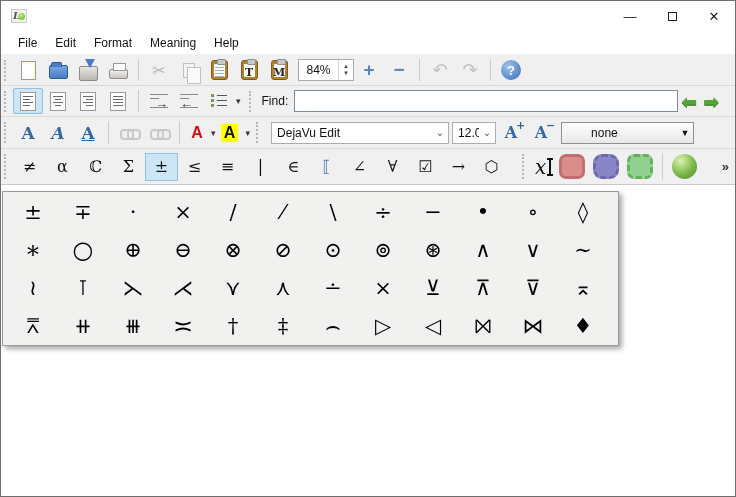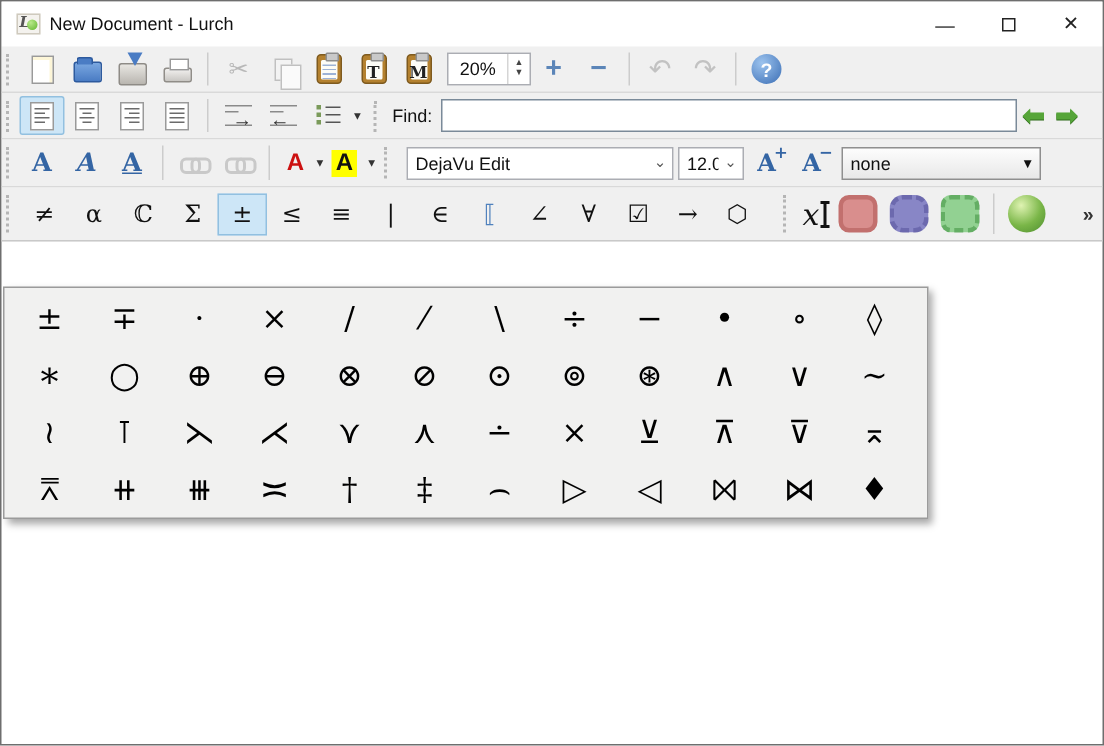--- a/index.html
+++ b/index.html
@@ -78,21 +78,21 @@
   .fmt-U { font:bold 17px "DejaVu Serif",serif; color:#3465a4; text-decoration:underline; }
   .chain { width:18px; height:12px; position:relative; opacity:.55; }
   .chain::before,.chain::after { content:""; position:absolute; width:10px; height:7px; border:2px solid #aaa; border-radius:4px; top:2px; }
   .chain::before{ left:0; } .chain::after{ left:7px; }
   .colorA { font:bold 16px "Liberation Sans",sans-serif; color:#cc1111; }
   .hlA { font:bold 16px "Liberation Sans",sans-serif; color:#111; background:#ffff00; padding:0 3px; }
   .combo { height:22px; background:#fff; border:1px solid #abadb3; display:flex; align-items:center; font-size:12px; color:#111; }
   .combo .cval { flex:1; padding:0 5px; white-space:nowrap; overflow:hidden; }
   .combo .carr { width:16px; text-align:center; font-size:10px; color:#555; }
   .combo-font { width:178px; margin-left:6px; } .combo-size { width:44px; margin-left:3px; }
-  .combo-preset { width:133px; margin-left:5px; background:linear-gradient(#fdfdfd,#e8e8e8); border:1px solid #8f8f8f; }
+  .combo-preset { width:133px; margin-left:5px; background:linear-gradient(#fdfdfd,#e8e8e8); border:1px solid #8f8f8f;padding-left:24px; }
   .combo-preset .carr { color:#111; font-size:9px; }
   .sizeA { position:relative; font:bold 16px "DejaVu Serif",serif; color:#3465a4; margin:0 4px; }
   .sizeA sup { position:absolute; top:-4px; right:-8px; font-size:11px; font-weight:bold; }
 
   
   .msym { width:33px; height:28px; display:flex; align-items:center; justify-content:center; font:16px "DejaVu Serif",serif; color:#111; border:1px solid transparent; }
   .msym.selected { background:#cde6f7; border:1px solid #92c0e0; }
   .msym.accent { color:#4f81bd; }
   .xcaret { display:flex; align-items:center; font:italic 20px "DejaVu Serif",serif; color:#111; margin:0 4px; }
   .caret-bar { width:2px; height:18px; background:#111; margin-left:3px; position:relative; }
@@ -113,34 +113,40 @@
   .tooltip { position:absolute; left:237px; top:224px; width:148px; background:#fdfdfd; border:1px solid #767676; padding:2px 6px 3px 6px; z-index:9; box-shadow:1px 1px 2px rgba(0,0,0,.2); }
   .tooltip div { font-size:11px; line-height:13px; color:#444; white-space:nowrap; }
 </style>
 </head>
 <body>
 
 <div class="window">
 
   <div class="titlebar">
     <div class="app-icon">L</div>
-    <div class="title-text">New Document - Lurch</div>
     <div class="win-controls">
       <div class="win-btn">
           <span>—</span>
         </div>
       <div class="win-btn">
           <span class="maxbox"></span>
         </div>
       <div class="win-btn">
           <span>✕</span>
         </div>
     </div>
   </div>
 
+  <div class="menubar">
+    <span class="menu-item">File</span>
+    <span class="menu-item">Edit</span>
+    <span class="menu-item">Format</span>
+    <span class="menu-item">Meaning</span>
+    <span class="menu-item">Help</span>
+  </div>
 
   <div class="toolbar tb1">
     <div class="grip"></div>
     <div class="tbtn">
         <div class="ic-page"></div>
       </div>
     <div class="tbtn">
         <div class="ic-folder"></div>
       </div>
     <div class="tbtn">
@@ -165,21 +171,21 @@
         <div class="ic-clip">
           <span class="clip-letter">T</span>
         </div>
       </div>
     <div class="tbtn">
         <div class="ic-clip">
           <span class="clip-letter">M</span>
         </div>
       </div>
     <div class="spinner">
-      <span class="val">20%</span>
+      <span class="val">84%</span>
       <span class="spin-arrows">
           <span>▲</span>
           <span>▼</span>
         </span>
     </div>
     <div class="tbtn">
         <span class="blue-op">+</span>
       </div>
     <div class="tbtn">
         <span class="blue-op">−</span>

